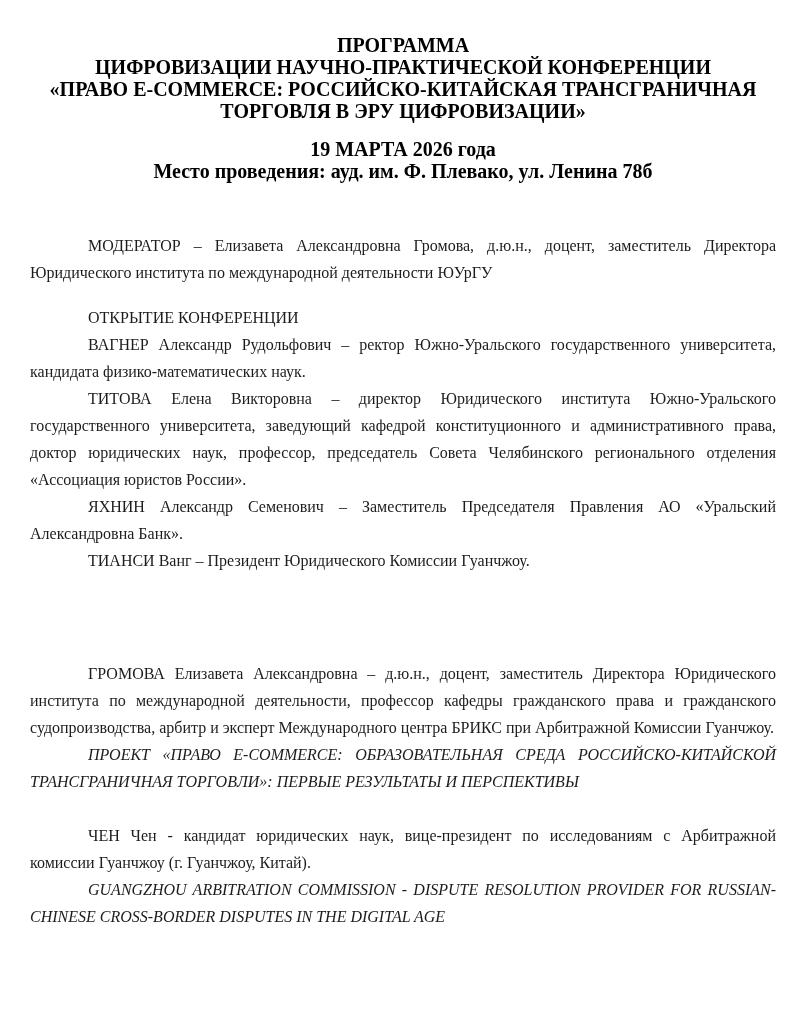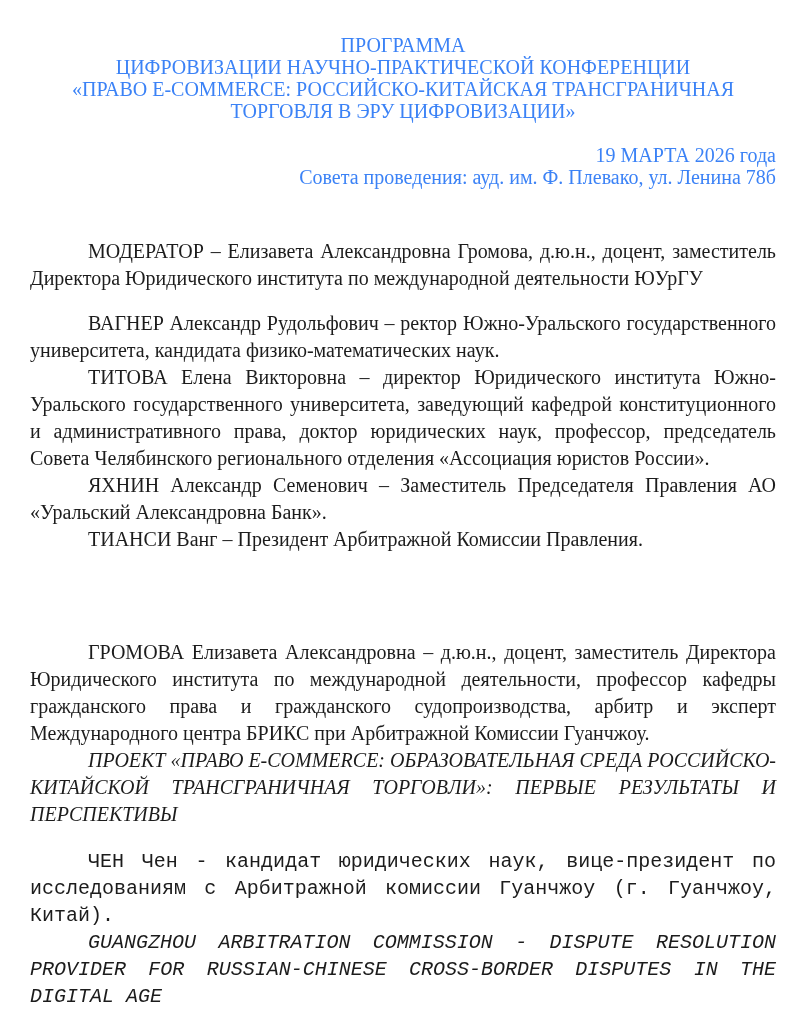--- a/index.html
+++ b/index.html
@@ -15,71 +15,72 @@
     background: #ffffff;
     box-sizing: border-box;
     padding: 34px 34px 20px 30px;
     font-family: "Liberation Serif", "DejaVu Serif", serif;
     color: #1c1c1c;
     overflow: hidden;
   }
   
   .header {
     text-align: center;
-    color: #3b82f6;
-    font-weight: normal;
+    color: #000000;
+    font-weight: bold;
     font-size: 20px;
     line-height: 22px;
   }
   .header .title-line { margin: 0; }
-  .meta-block { margin-top: 22px; text-align: right; }
+  .meta-block { margin-top: 16px; }
   
   .doc-body {
-    font-size: 20px;
+    font-size: 16px;
     line-height: 27px;
   }
   p.para {
     margin: 0;
     text-align: justify;
     text-indent: 58px;
   }
   p.italic { font-style: italic; }
   .moderator-block { margin-top: 50px; }
   .opening-block   { margin-top: 18px; }
   .session-block   { margin-top: 86px; }
-  .speaker-block   { margin-top: 20px; font-family: Liberation Mono, monospace; }
+  .speaker-block   { margin-top: 27px; }
 </style>
 </head>
 <body>
 
 <div class="page">
 
   <div class="header">
     <div class="title-block">
       <div class="title-line">ПРОГРАММА</div>
       <div class="title-line">ЦИФРОВИЗАЦИИ НАУЧНО-ПРАКТИЧЕСКОЙ КОНФЕРЕНЦИИ</div>
       <div class="title-line">«ПРАВО E-COMMERCE: РОССИЙСКО-КИТАЙСКАЯ ТРАНСГРАНИЧНАЯ ТОРГОВЛЯ В ЭРУ ЦИФРОВИЗАЦИИ»</div>
     </div>
     <div class="meta-block">
       <div class="title-line">19 МАРТА 2026 года</div>
-      <div class="title-line">Совета проведения: ауд. им. Ф. Плевако, ул. Ленина 78б</div>
+      <div class="title-line">Место проведения: ауд. им. Ф. Плевако, ул. Ленина 78б</div>
     </div>
   </div>
 
   <div class="doc-body">
 
     <div class="moderator-block">
       <p class="para">МОДЕРАТОР – Елизавета Александровна Громова, д.ю.н., доцент, заместитель Директора Юридического института по международной деятельности ЮУрГУ</p>
     </div>
 
     <div class="opening-block">
+      <p class="para">ОТКРЫТИЕ КОНФЕРЕНЦИИ</p>
       <p class="para">ВАГНЕР Александр Рудольфович – ректор Южно-Уральского государственного университета, кандидата физико-математических наук.</p>
       <p class="para">ТИТОВА Елена Викторовна – директор Юридического института Южно-Уральского государственного университета, заведующий кафедрой конституционного и административного права, доктор юридических наук, профессор, председатель Совета Челябинского регионального отделения «Ассоциация юристов России».</p>
       <p class="para">ЯХНИН Александр Семенович – Заместитель Председателя Правления АО «Уральский Александровна Банк».</p>
-      <p class="para">ТИАНСИ Ванг – Президент Арбитражной Комиссии Правления.</p>
+      <p class="para">ТИАНСИ Ванг – Президент Юридического Комиссии Гуанчжоу.</p>
     </div>
 
     <div class="session-block">
       <p class="para">ГРОМОВА Елизавета Александровна – д.ю.н., доцент, заместитель Директора Юридического института по международной деятельности, профессор кафедры гражданского права и гражданского судопроизводства, арбитр и эксперт Международного центра БРИКС при Арбитражной Комиссии Гуанчжоу.</p>
       <p class="para italic">ПРОЕКТ «ПРАВО E-COMMERCE: ОБРАЗОВАТЕЛЬНАЯ СРЕДА РОССИЙСКО-КИТАЙСКОЙ ТРАНСГРАНИЧНАЯ ТОРГОВЛИ»: ПЕРВЫЕ РЕЗУЛЬТАТЫ И ПЕРСПЕКТИВЫ</p>
     </div>
 
     <div class="speaker-block">
       <p class="para">ЧЕН Чен - кандидат юридических наук, вице-президент по исследованиям с Арбитражной комиссии Гуанчжоу (г. Гуанчжоу, Китай).</p>
       <p class="para italic">GUANGZHOU ARBITRATION COMMISSION - DISPUTE RESOLUTION PROVIDER FOR RUSSIAN-CHINESE CROSS-BORDER DISPUTES IN THE DIGITAL AGE</p>

